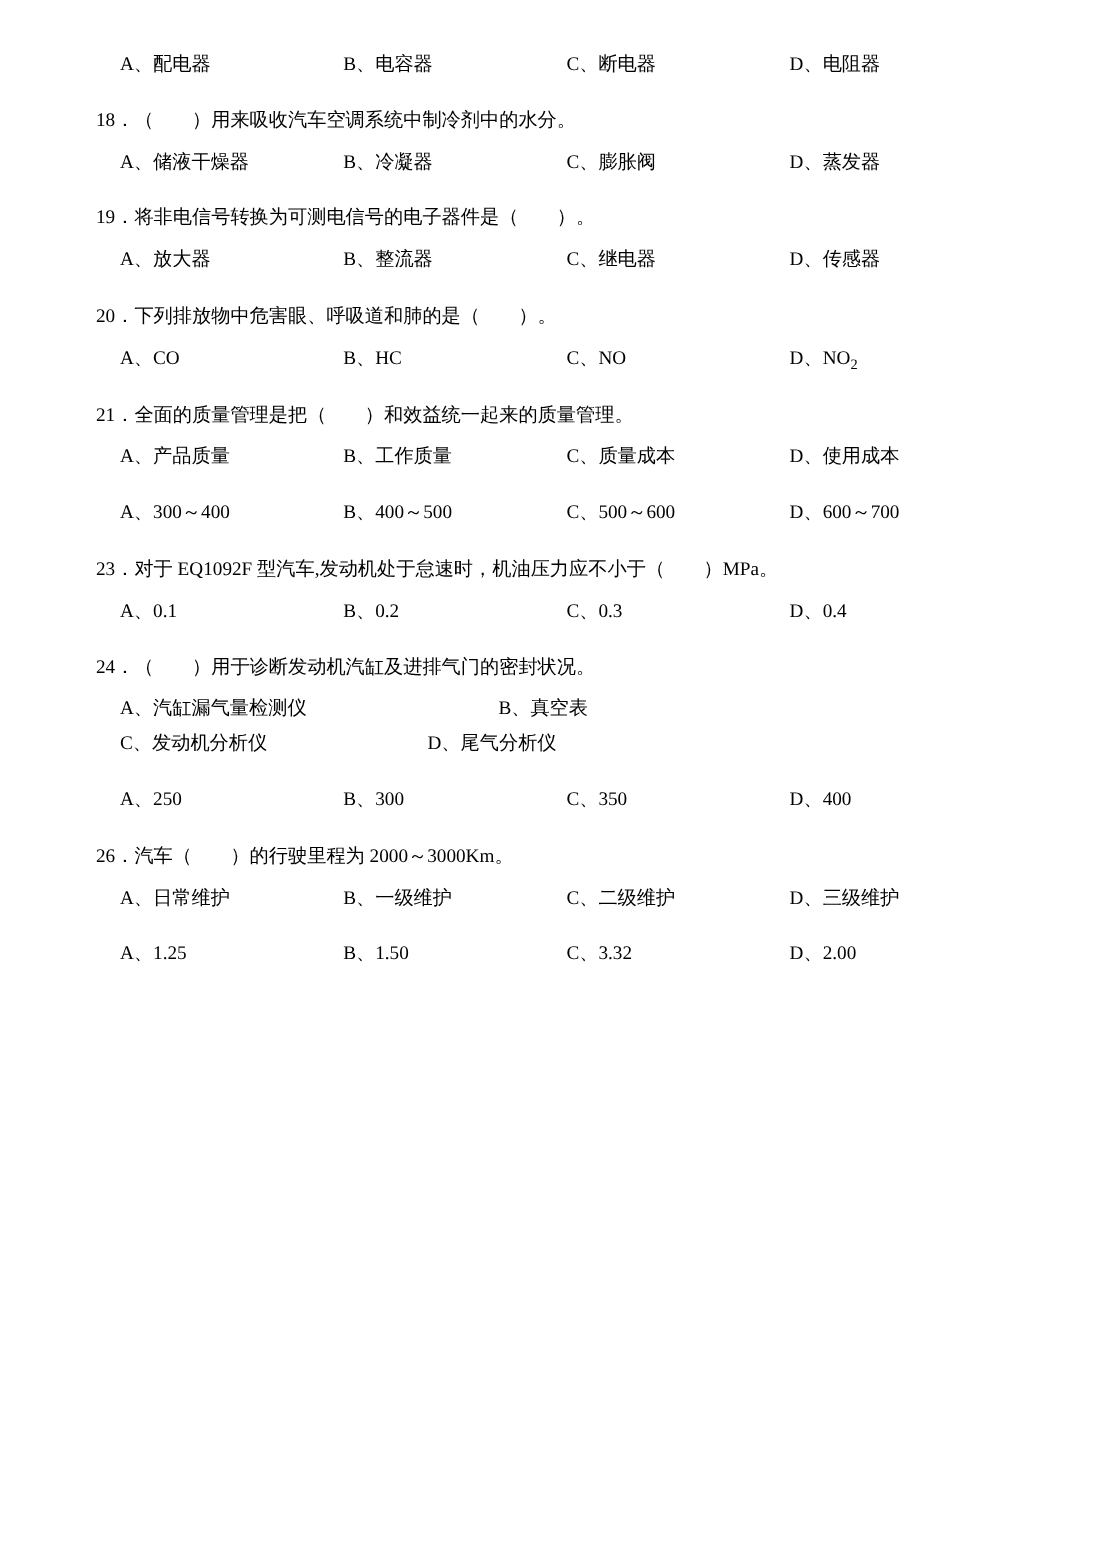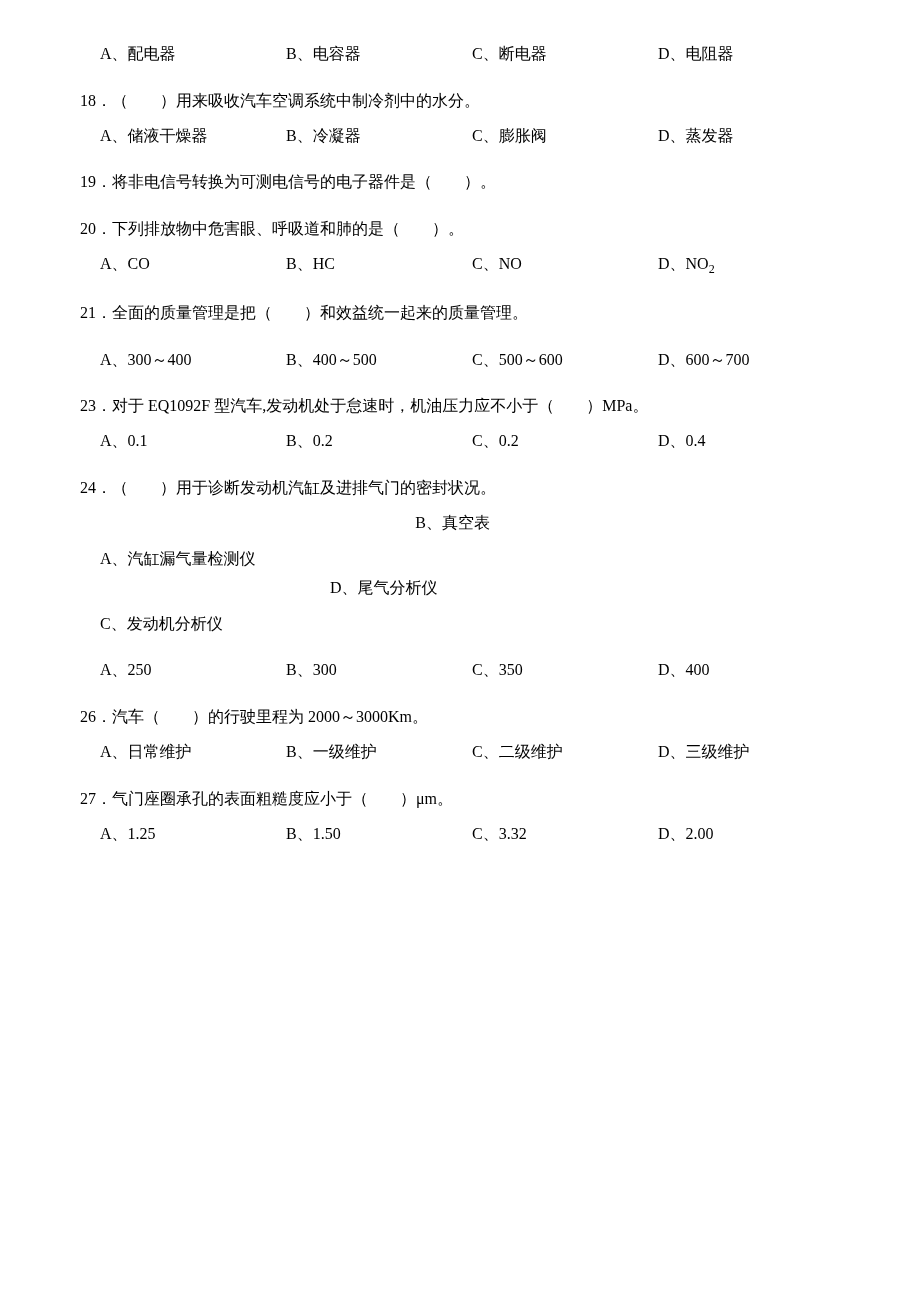--- a/index.html
+++ b/index.html
@@ -30,21 +30,20 @@
       margin-left: 20px;
       gap: 16px;
     }
     .option {
       min-width: 160px;
       margin-right: 10px;
       white-space: nowrap;
     }
     .option-wide {
       min-width: 220px;
-      margin-top: 36px;
     }
     .options-col {
       margin-left: 20px;
     }
     .option-line {
       display: flex;
       flex-wrap: wrap;
       gap: 0;
     }
     sub {
@@ -68,65 +67,77 @@
   <div class="options-row">
     <span class="option">A、储液干燥器</span>
     <span class="option">B、冷凝器</span>
     <span class="option">C、膨胀阀</span>
     <span class="option">D、蒸发器</span>
   </div>
 </div>
 
 <div class="question-block">
   <div class="question-text">19．将非电信号转换为可测电信号的电子器件是（　　）。</div>
+  <div class="options-row">
+    <span class="option">A、放大器</span>
+    <span class="option">B、整流器</span>
+    <span class="option">C、继电器</span>
+    <span class="option">D、传感器</span>
+  </div>
 </div>
 
 <div class="question-block">
   <div class="question-text">20．下列排放物中危害眼、呼吸道和肺的是（　　）。</div>
   <div class="options-row">
     <span class="option">A、CO</span>
     <span class="option">B、HC</span>
     <span class="option">C、NO</span>
     <span class="option">D、NO<sub>2</sub></span>
   </div>
 </div>
 
 <div class="question-block">
   <div class="question-text">21．全面的质量管理是把（　　）和效益统一起来的质量管理。</div>
+  <div class="options-row">
+    <span class="option">A、产品质量</span>
+    <span class="option">B、工作质量</span>
+    <span class="option">C、质量成本</span>
+    <span class="option">D、使用成本</span>
+  </div>
 </div>
 
 <div class="question-block">
   <div class="options-row">
     <span class="option">A、300～400</span>
     <span class="option">B、400～500</span>
     <span class="option">C、500～600</span>
     <span class="option">D、600～700</span>
   </div>
 </div>
 
 <div class="question-block">
   <div class="question-text">23．对于 EQ1092F 型汽车,发动机处于怠速时，机油压力应不小于（　　）MPa。</div>
   <div class="options-row">
     <span class="option">A、0.1</span>
     <span class="option">B、0.2</span>
-    <span class="option">C、0.2</span>
+    <span class="option">C、0.3</span>
     <span class="option">D、0.4</span>
   </div>
 </div>
 
 <div class="question-block">
   <div class="question-text">24．（　　）用于诊断发动机汽缸及进排气门的密封状况。</div>
   <div class="options-col">
     <div class="option-line">
       <span class="option option-wide">A、汽缸漏气量检测仪</span>
       <span style="display:inline-block;min-width:160px;text-align:right;">B、真空表</span>
     </div>
     <div class="option-line">
       <span class="option option-wide">C、发动机分析仪</span>
-      <span style="display:inline-block;min-width:160px;">D、尾气分析仪</span>
+      <span style="display:inline-block;min-width:160px;text-align:center;">D、尾气分析仪</span>
     </div>
   </div>
 </div>
 
 <div class="question-block">
   <div class="options-row">
     <span class="option">A、250</span>
     <span class="option">B、300</span>
     <span class="option">C、350</span>
     <span class="option">D、400</span>
@@ -137,20 +148,19 @@
   <div class="question-text">26．汽车（　　）的行驶里程为 2000～3000Km。</div>
   <div class="options-row">
     <span class="option">A、日常维护</span>
     <span class="option">B、一级维护</span>
     <span class="option">C、二级维护</span>
     <span class="option">D、三级维护</span>
   </div>
 </div>
 
 <div class="question-block">
-  <div class="question-text">27．气门座圈承孔的表面粗糙度应小于（　　）μm。</div>
   <div class="options-row">
     <span class="option">A、1.25</span>
     <span class="option">B、1.50</span>
     <span class="option">C、3.32</span>
     <span class="option">D、2.00</span>
   </div>
 </div>
 
 </body></html>

